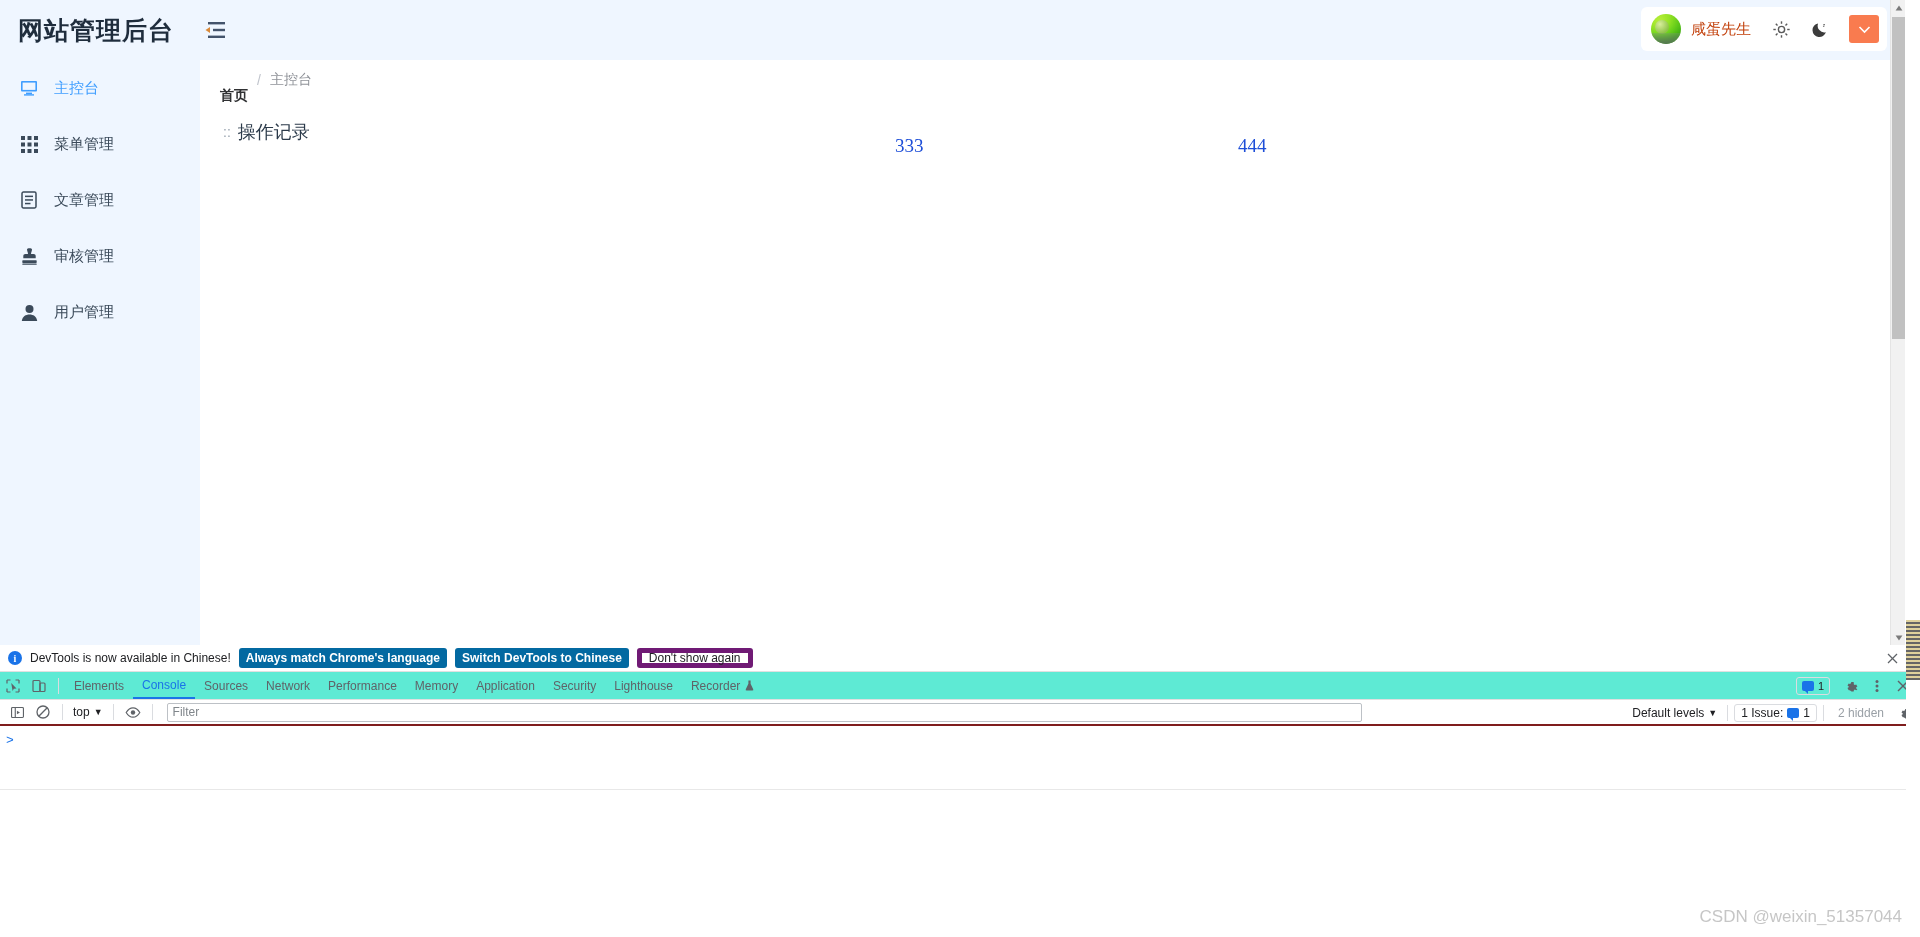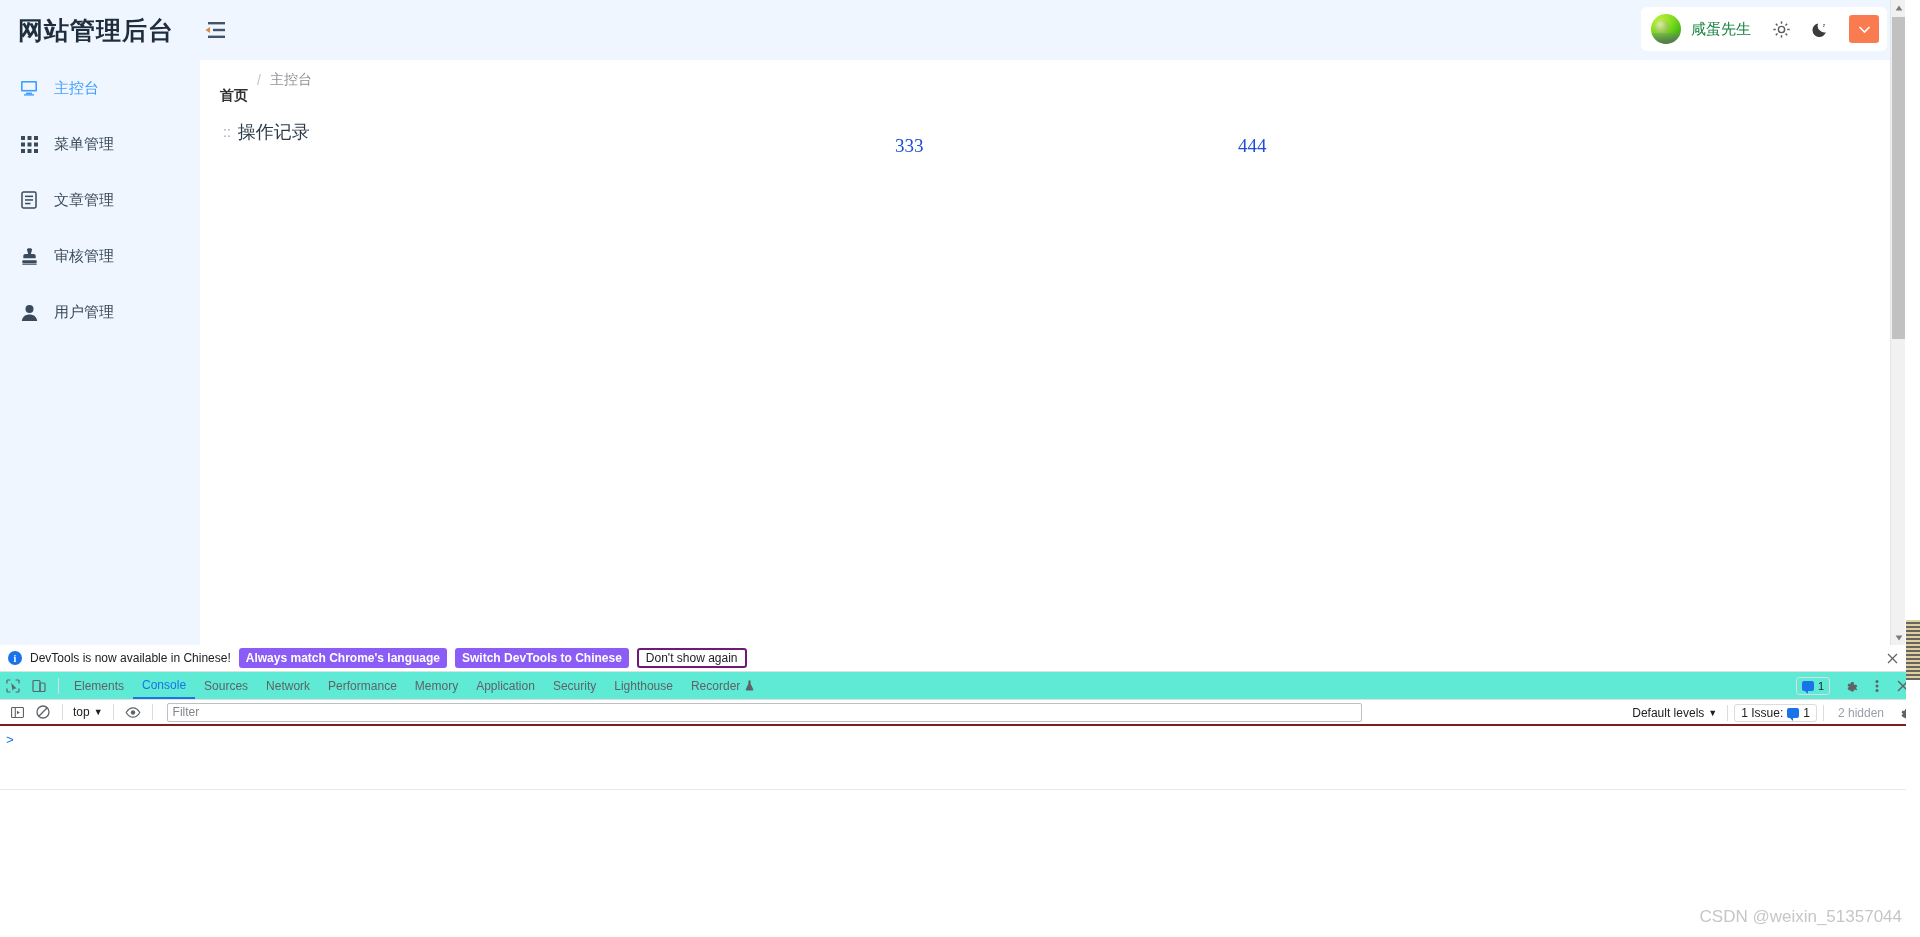--- a/index.html
+++ b/index.html
@@ -69,21 +69,21 @@
   }
   #avatar::before{
     content:"";
     position:absolute; left:14%; top:20%; width:46%; height:46%;
     border-radius:50%;
     background: radial-gradient(circle at 35% 30%, #d9ef9b, #8fc24a 70%, rgba(143,194,74,0) 100%);
   }
   #username {
     margin-left: 10px;
     font-size: 15px;
-    color: #15803d;
+    color: #c2410c;
     white-space: nowrap;
   }
   .hdr-icon {
     margin-left: 20px;
     width: 20px; height: 20px;
     display: flex; align-items: center; justify-content: center;
     cursor: pointer;
     color: #5a5a5a;
   }
   #theme-toggle-btn {
@@ -212,22 +212,22 @@
   .notice-btn {
     margin-left: 8px;
     height: 20px;
     padding: 0 7px;
     display: flex; align-items: center;
     font-size: 12px;
     border-radius: 3px;
     cursor: pointer;
     white-space: nowrap;
   }
-  .notice-btn.primary { background: #8b5cf6; color: #ffffff; font-weight: bold; }
-  .notice-btn.secondary { background: #ffffff; color: #202124; border: 2px solid #701a75; }
+  .notice-btn.primary { background: #0369a1; color: #ffffff; font-weight: bold; }
+  .notice-btn.secondary { background: #ffffff; color: #202124; border: 5px solid #701a75; }
   #notice-close {
     position: absolute; right: 20px; top: 5px;
     width: 16px; height: 16px;
     display: flex; align-items: center; justify-content: center;
     color: #5f6368; cursor: pointer;
   }
 
   
   #dt-tabs {
     position: relative;

